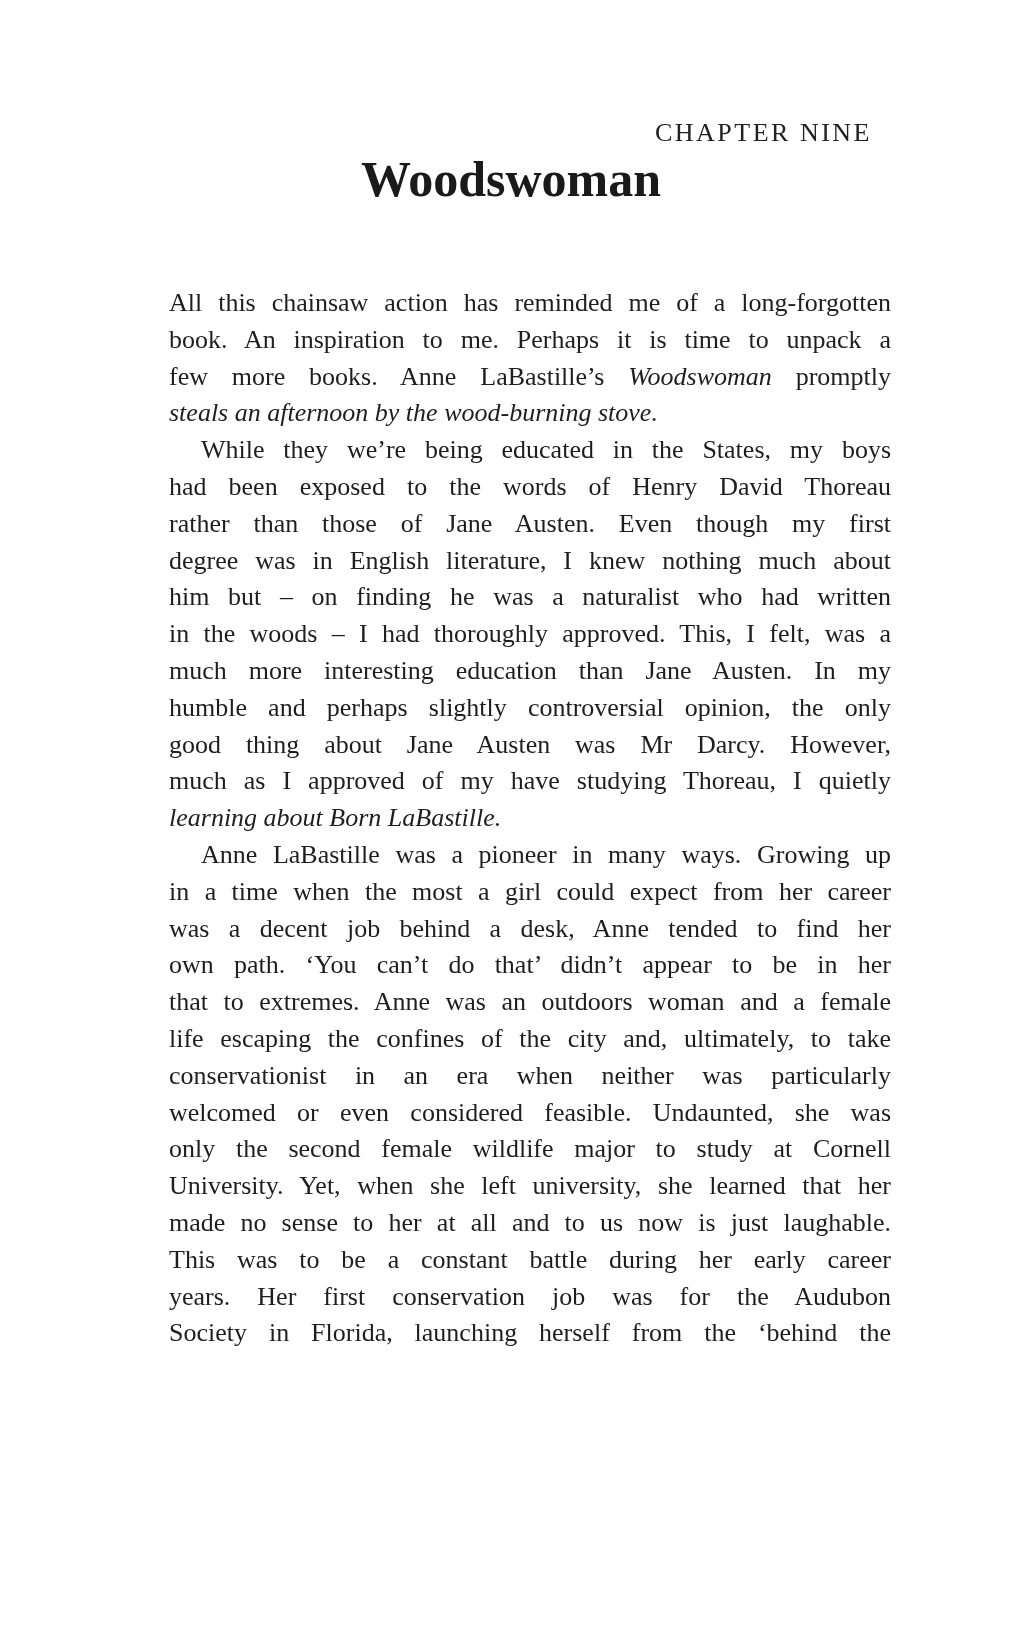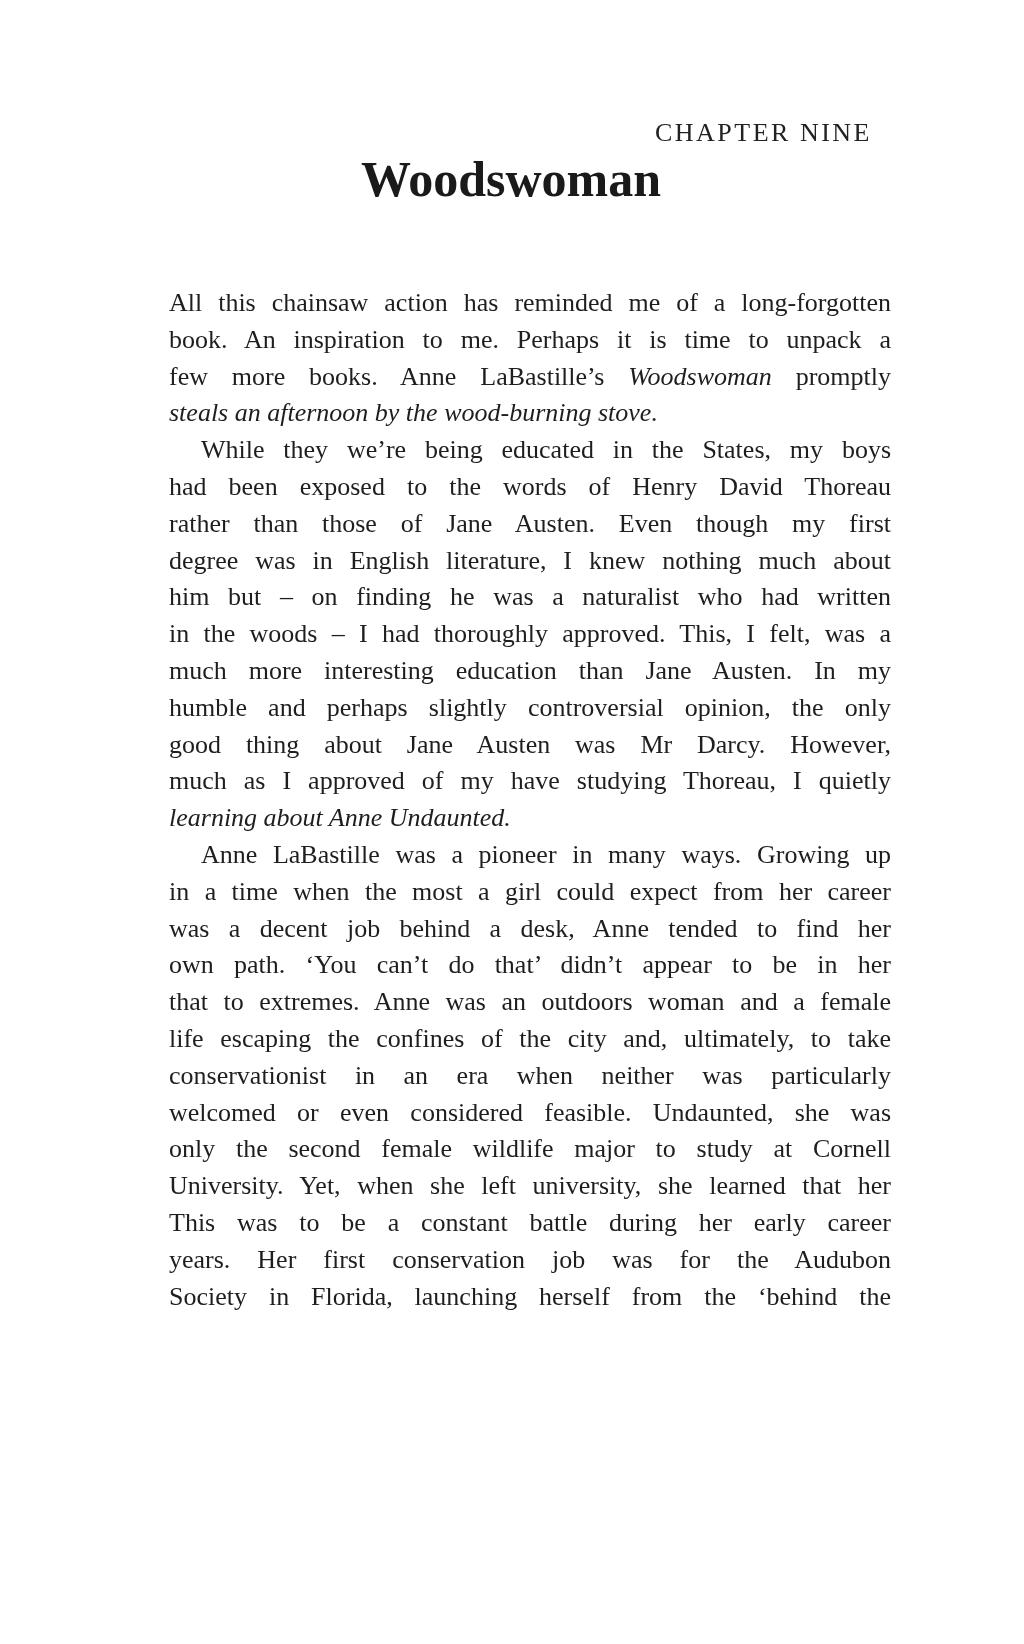--- a/index.html
+++ b/index.html
@@ -79,28 +79,29 @@
       <div class="line indent"><span>While they we’re being educated in the States, my boys</span></div>
       <div class="line"><span>had been exposed to the words of Henry David Thoreau</span></div>
       <div class="line"><span>rather than those of Jane Austen. Even though my first</span></div>
       <div class="line"><span>degree was in English literature, I knew nothing much about</span></div>
       <div class="line"><span>him but – on finding he was a naturalist who had written</span></div>
       <div class="line"><span>in the woods – I had thoroughly approved. This, I felt, was a</span></div>
       <div class="line"><span>much more interesting education than Jane Austen. In my</span></div>
       <div class="line"><span>humble and perhaps slightly controversial opinion, the only</span></div>
       <div class="line"><span>good thing about Jane Austen was Mr Darcy. However,</span></div>
       <div class="line"><span>much as I approved of my have studying Thoreau, I quietly</span></div>
-      <div class="line end"><span>learning about Anne Undaunted.</span></div>
+      <div class="line end"><span>learning about Born LaBastille.</span></div>
       <div class="line indent"><span>Anne LaBastille was a pioneer in many ways. Growing up</span></div>
       <div class="line"><span>in a time when the most a girl could expect from her career</span></div>
       <div class="line"><span>was a decent job behind a desk, Anne tended to find her</span></div>
       <div class="line"><span>own path. ‘You can’t do that’ didn’t appear to be in her</span></div>
       <div class="line"><span>that to extremes. Anne was an outdoors woman and a female</span></div>
       <div class="line"><span>life escaping the confines of the city and, ultimately, to take</span></div>
       <div class="line"><span>conservationist in an era when neither was particularly</span></div>
       <div class="line"><span>welcomed or even considered feasible. Undaunted, she was</span></div>
       <div class="line"><span>only the second female wildlife major to study at Cornell</span></div>
       <div class="line"><span>University. Yet, when she left university, she learned that her</span></div>
+      <div class="line"><span>made no sense to her at all and to us now is just laughable.</span></div>
       <div class="line"><span>This was to be a constant battle during her early career</span></div>
       <div class="line"><span>years. Her first conservation job was for the Audubon</span></div>
       <div class="line"><span>Society in Florida, launching herself from the ‘behind the</span></div>
     </div>
 </div>
 
 </body></html>

